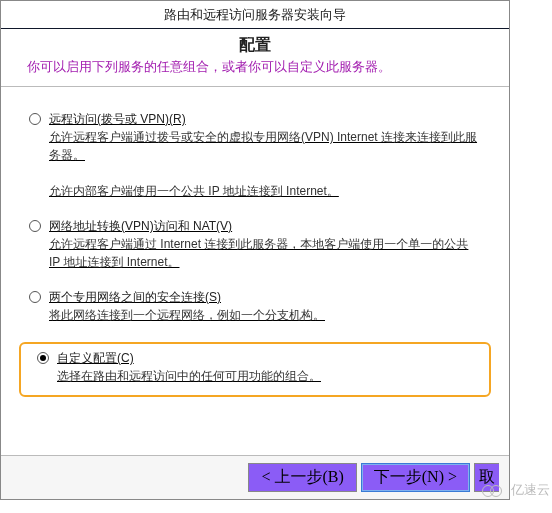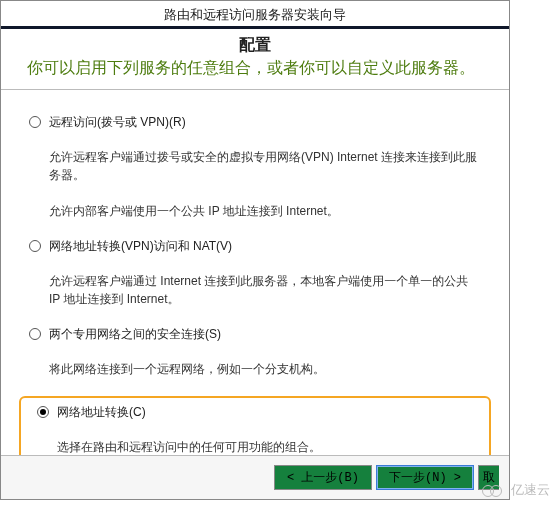--- a/index.html
+++ b/index.html
@@ -18,42 +18,43 @@
       height: 500px;
       position: relative;
       background: #fff;
     }
     .title-bar {
       height: 28px;
       line-height: 28px;
       text-align: center;
       font-size: 13px;
       color: #222;
-      border-bottom: 3px solid #0f172a;
+      border-bottom: 1px solid #0f172a;
       background: #fff;
     }
     .header-section {
       padding: 6px 14px 10px 14px;
       border-bottom: 1px solid #bbb;
       background: #fff;
     }
     .header-label {
       font-weight: bold;
       font-size: 16px;
       color: #222;
       text-align: center;
     }
     .header-desc {
-      font-size: 16px;
-      color: #4d7c0f;
+      font-size: 13px;
+      color: #a21caf;
       padding-left: 12px;
       padding-top: 2px;
     }
     .content {
       padding: 24px 28px 0 28px;
+      text-decoration: underline;
     }
     .option {
       margin-bottom: 18px;
       position: relative;
     }
     .opt-row {
       display: flex;
       align-items: baseline;
     }
     .radio {
@@ -79,21 +80,21 @@
       left: 2px;
     }
     .opt-label {
       font-size: 12px;
       color: #222;
     }
     .opt-desc {
       font-size: 12px;
       color: #333;
       margin-left: 20px;
-      margin-top: 17px;
+      margin-top: 0;
       line-height: 1.5;
     }
     .highlight-box {
       border: 2px solid #f5a623;
       border-radius: 6px;
       padding: 6px 8px 10px 8px;
       margin-left: -10px;
       margin-right: -10px;
     }
     .highlight-box .opt-desc { margin-left: 28px; }
@@ -106,25 +107,25 @@
       height: 44px;
       border-top: 1px solid #bbb;
       display: flex;
       justify-content: flex-end;
       align-items: center;
       padding-right: 10px;
       gap: 4px;
       background: #f6f6f6;
     }
     .btn {
-      font-family: Liberation Mono, monospace;
-      font-size: 12px;
+      font-family: Liberation Serif, serif;
+      font-size: 16px;
       padding: 3px 12px;
       border: 1px solid #888;
-      background: #15803d;
+      background: #8b5cf6;
       cursor: pointer;
       min-width: 78px;
       text-align: center;
     }
     .btn.primary {
       border: 1px solid #3a7bd5;
       box-shadow: inset 0 0 0 1px #7fb1f0;
     }
     .btn.cutoff {
       min-width: 20px;
@@ -196,21 +197,21 @@
       <div class="opt-row">
         <span class="radio"></span>
         <span class="opt-label">两个专用网络之间的安全连接(S)</span>
       </div>
       <div class="opt-desc">将此网络连接到一个远程网络，例如一个分支机构。</div>
     </div>
 
     <div class="option highlight-box">
       <div class="opt-row">
         <span class="radio selected"></span>
-        <span class="opt-label">网络地址转换(C)</span>
+        <span class="opt-label">自定义配置(C)</span>
       </div>
       <div class="opt-desc">选择在路由和远程访问中的任何可用功能的组合。</div>
     </div>
 
   </div>
 
   <div class="footer">
     <button class="btn">&lt; 上一步(B)</button>
     <button class="btn primary">下一步(N) &gt;</button>
     <button class="btn cutoff">取</button>

